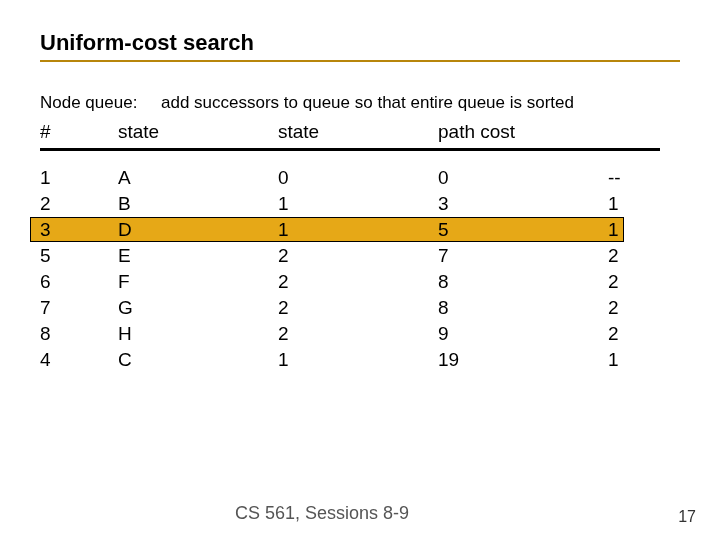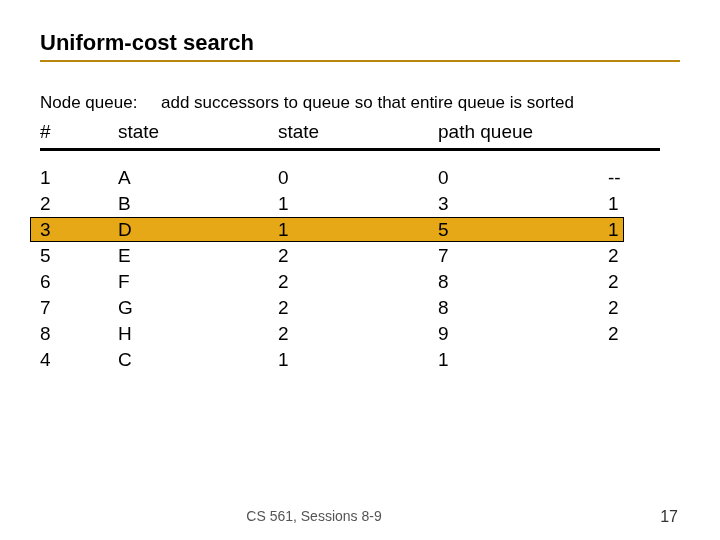--- a/index.html
+++ b/index.html
@@ -68,30 +68,30 @@
     width: 594px;
     height: 25px;
     background: #e6a817;
     border: 1.5px solid #000;
     z-index: 1;
     box-sizing: border-box;
   }
   .footer {
     position: absolute;
     bottom: 16px;
-    left: 4px;
+    left: 12px;
     width: 620px;
     text-align: center;
-    font-size: 14px;
+    font-size: 18px;
     color: #555;
   }
   .pagenum {
     position: absolute;
     bottom: 14px;
-    right: 42px;
+    right: 24px;
     font-size: 16px;
     color: #333;
   }
 </style>
 </head>
 <body>
 
 <div class="slide">
 
   <div class="title">Uniform-cost search</div>
@@ -103,21 +103,21 @@
       &nbsp;&nbsp;&nbsp;
       <span>add successors to queue so that entire queue is sorted</span>
     </span><br>
   </div>
 
   <div class="table-wrap" style="position:relative;">
     <div class="thead">
       <div class="col-num">#</div>
       <div class="col-state">state</div>
       <div class="col-depth">state</div>
-      <div class="col-cost">path queue</div>
+      <div class="col-cost">path cost</div>
     </div>
     <div class="divider"></div>
 
     <div id="rows-container" style="position:relative;">
 
     <div class="highlight-bar" style="top: 52px; left: -10px;"></div>
         <div class="trow" style="position: relative; z-index: 3; height: 26px;">
           <div class="col-num">1</div>
           <div class="col-state">A</div>
           <div class="col-depth">0</div>
@@ -163,20 +163,21 @@
           <div class="col-num">8</div>
           <div class="col-state">H</div>
           <div class="col-depth">2</div>
           <div class="col-cost">9</div>
           <div class="col-parent">2</div>
         </div>
         <div class="trow" style="position: relative; z-index: 3; height: 26px;">
           <div class="col-num">4</div>
           <div class="col-state">C</div>
           <div class="col-depth">1</div>
+          <div class="col-cost">19</div>
           <div class="col-parent">1</div>
         </div>
       </div>
   </div>
 
   <div class="footer">CS 561, Sessions 8-9</div>
   <div class="pagenum">17</div>
 </div>
 
 </body></html>

